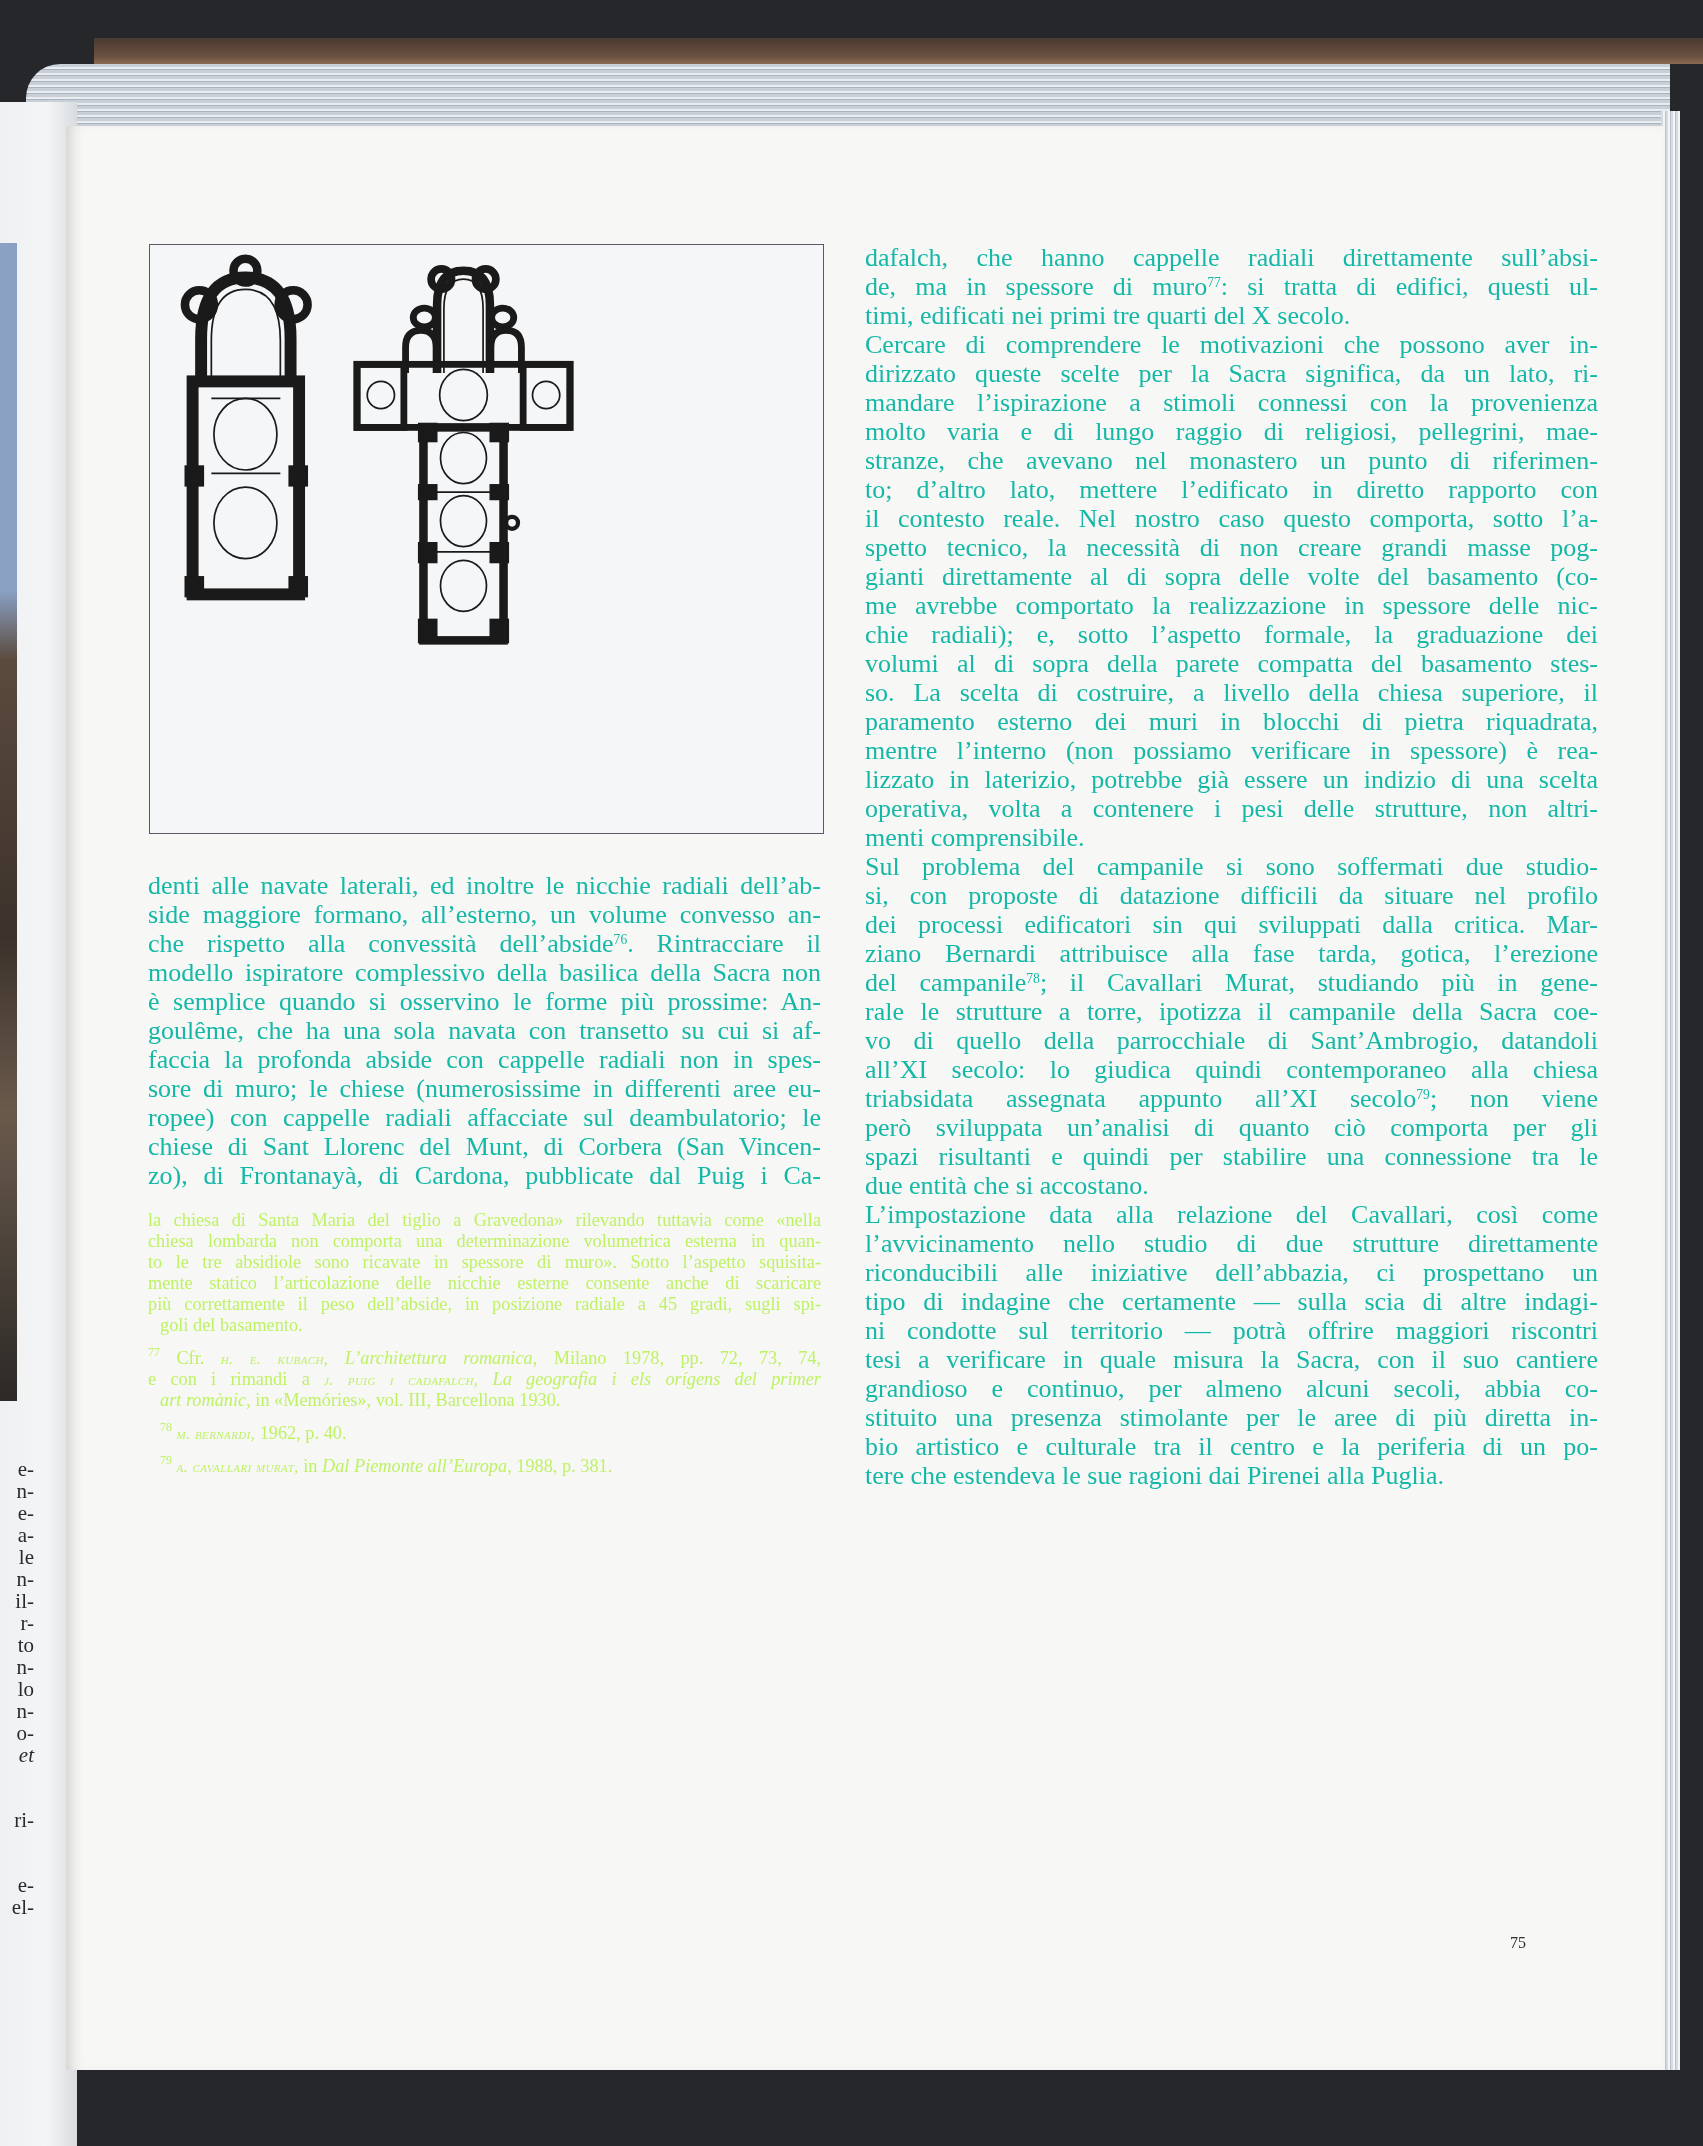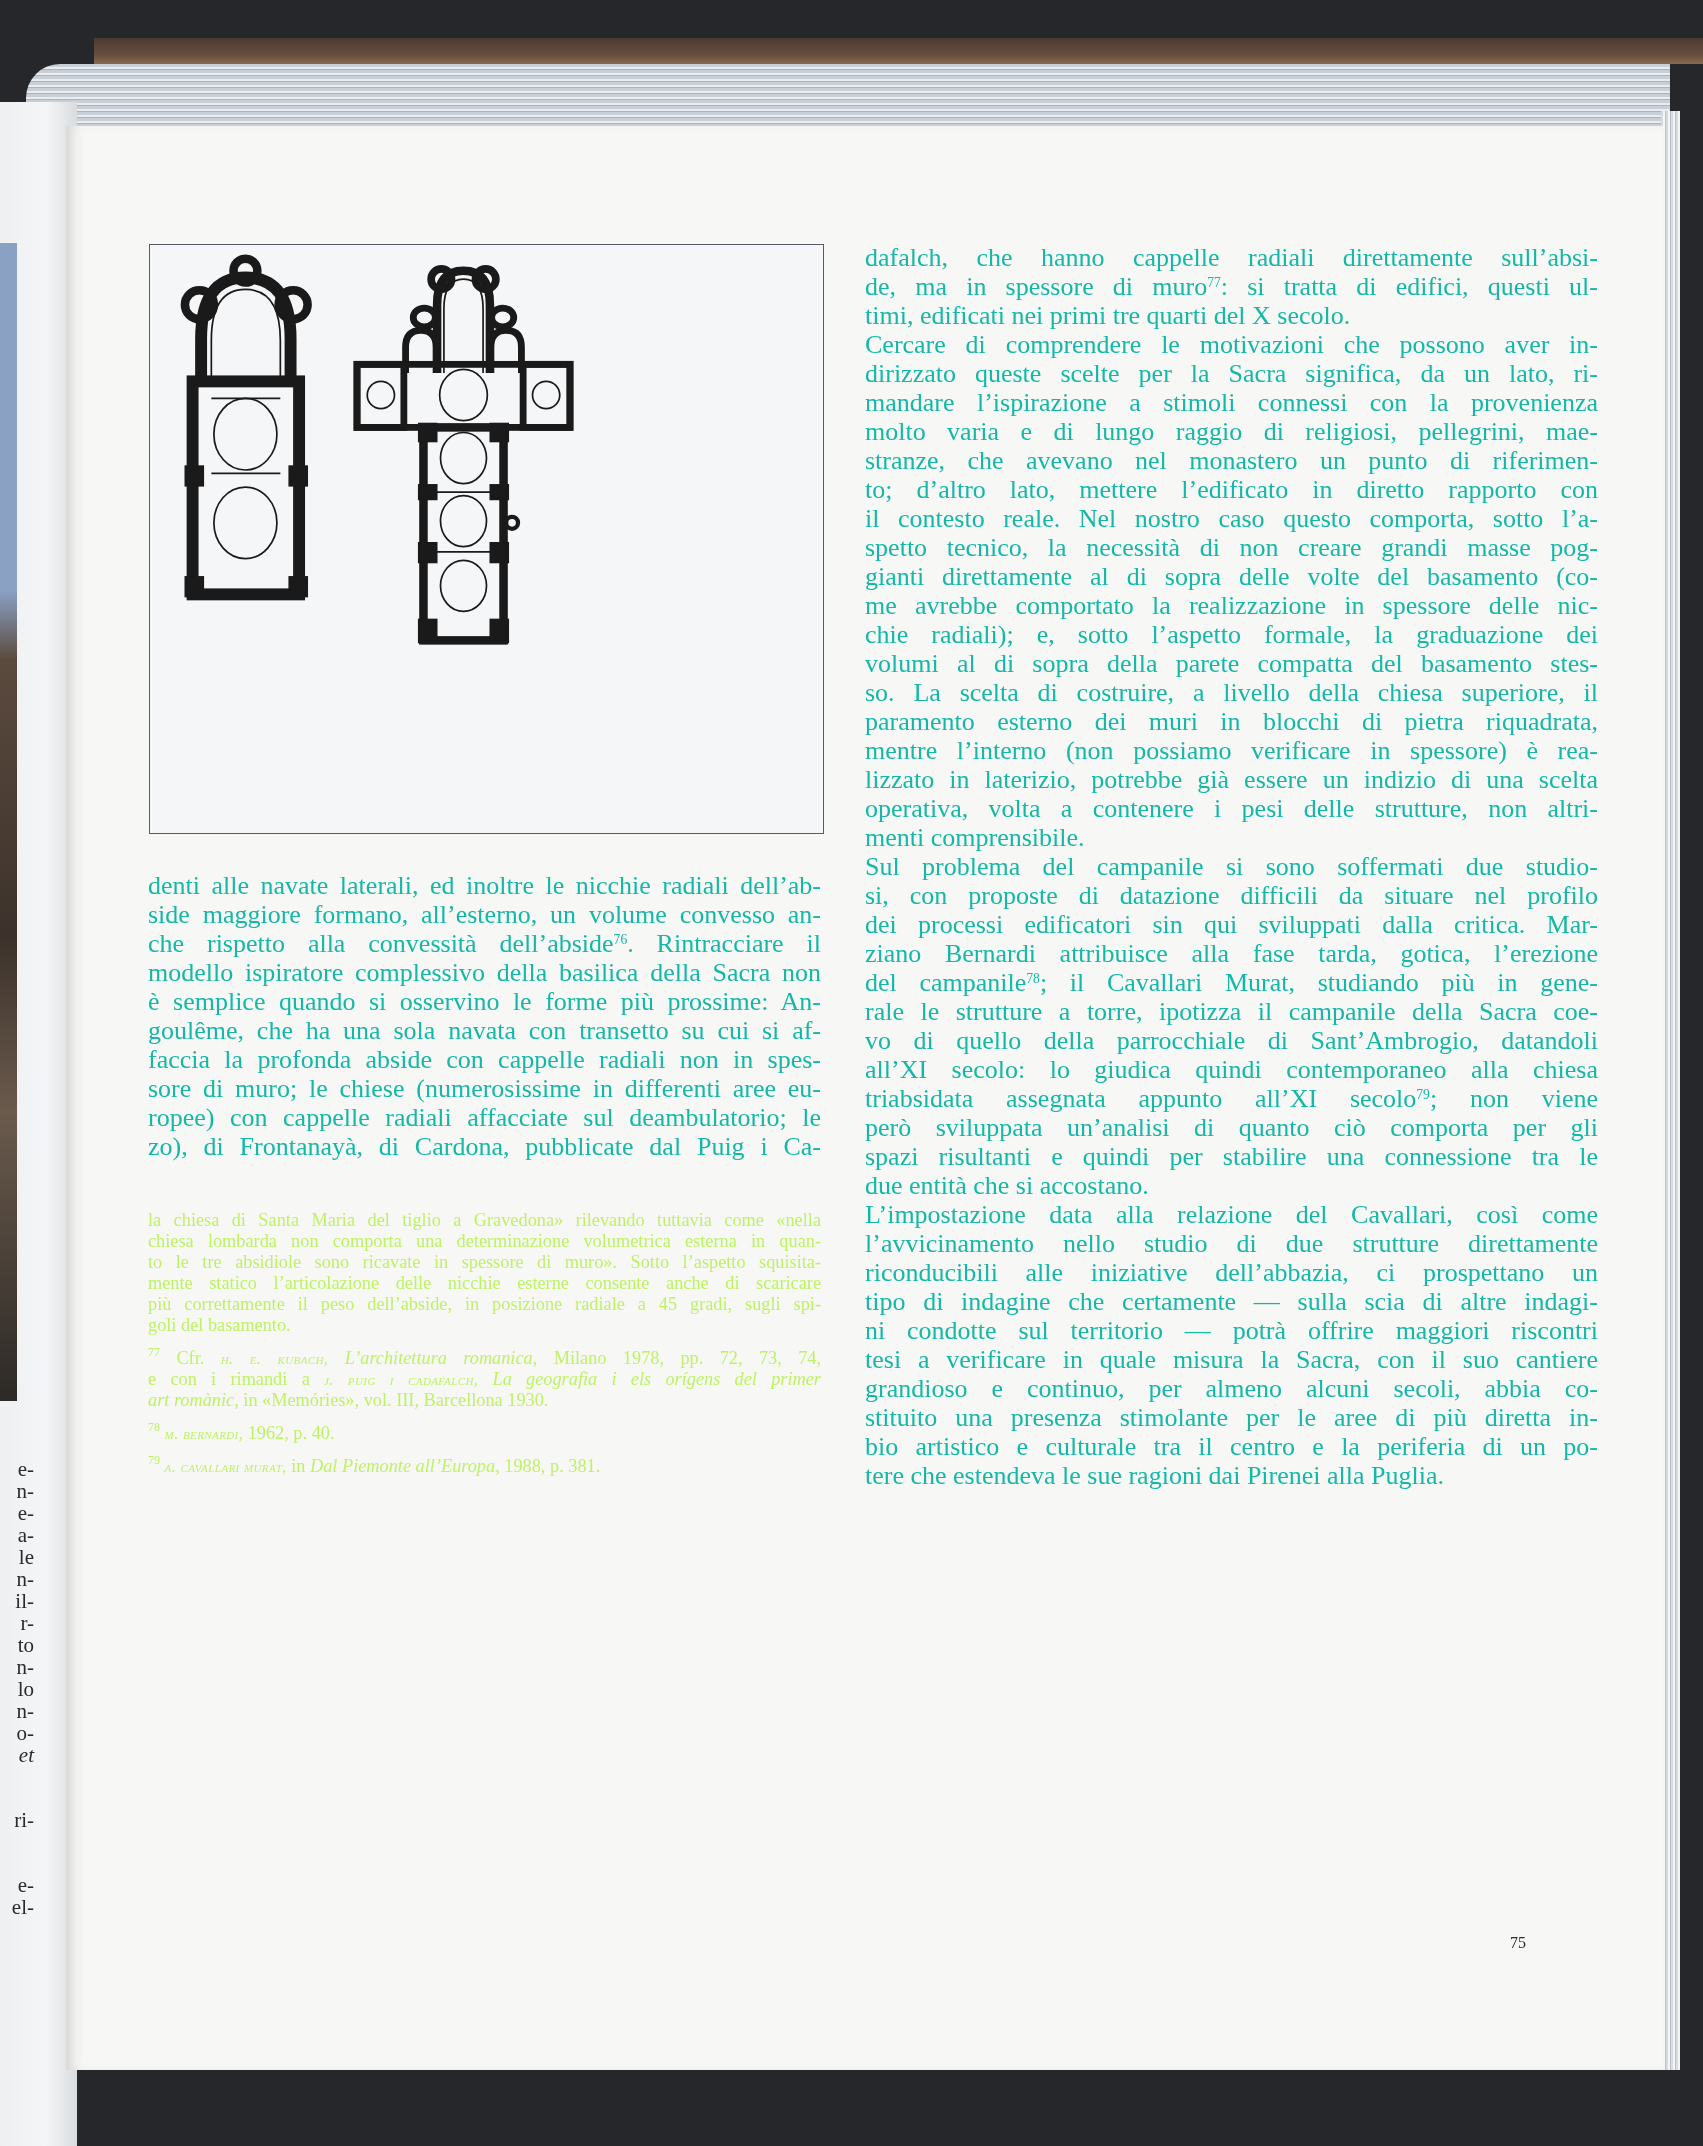--- a/index.html
+++ b/index.html
@@ -52,21 +52,21 @@
   .col {
     position:absolute; font-size:26px; line-height:29px; color:#14b8a6;
   }
   .col .ln { white-space:nowrap; display:block; text-align:justify; text-align-last:justify; height:29px; }
   .col .ln.last { text-align-last:left; }
   .col-left { left:148px; top:871px; width:673px; }
   .col-right { left:865px; top:243px; width:733px; }
   sup.fn { font-size:13.6px; vertical-align:8.5px; line-height:0; }
   .notes { position:absolute; left:148px; top:1210px; width:673px; font-size:18.3px; line-height:21px; color:#bef264; }
   .notes .ln { display:block; white-space:nowrap; text-align:justify; text-align-last:justify; height:21px; }
-  .notes .ln.last { text-align-last:left; }
+  .notes .ln.last { text-align-last:left;margin-left:12px; }
   .notes .note { margin-top:12px; }
   .sc { font-variant:small-caps; font-size:16px; letter-spacing:0.4px;font-style:italic; }
   .it { font-style:italic; }
   .notes sup { font-size:12px; vertical-align:7.7px; line-height:0; }
   .page-number { position:absolute; left:1510px; top:1934px; font-size:16px; color:#2b2b30; }
 </style>
 </head>
 <body>
 
 <div class="cover-top"></div>
@@ -159,20 +159,21 @@
 <div class="col col-left">
   <span class="ln">denti alle navate laterali, ed inoltre le nicchie radiali dell’ab-</span>
   <span class="ln">side maggiore formano, all’esterno, un volume convesso an-</span>
   <span class="ln"><span>che rispetto alla convessità dell’abside</span><sup class="fn">76</sup><span>. Rintracciare il</span></span>
   <span class="ln">modello ispiratore complessivo della basilica della Sacra non</span>
   <span class="ln">è semplice quando si osservino le forme più prossime: An-</span>
   <span class="ln">goulême, che ha una sola navata con transetto su cui si af-</span>
   <span class="ln">faccia la profonda abside con cappelle radiali non in spes-</span>
   <span class="ln">sore di muro; le chiese (numerosissime in differenti aree eu-</span>
   <span class="ln">ropee) con cappelle radiali affacciate sul deambulatorio; le</span>
+  <span class="ln">chiese di Sant Llorenc del Munt, di Corbera (San Vincen-</span>
   <span class="ln">zo), di Frontanayà, di Cardona, pubblicate dal Puig i Ca-</span>
 </div>
 
 <div class="notes">
   <div>
     <span class="ln">la chiesa di Santa Maria del tiglio a Gravedona» rilevando tuttavia come «nella</span>
     <span class="ln">chiesa lombarda non comporta una determinazione volumetrica esterna in quan-</span>
     <span class="ln">to le tre absidiole sono ricavate in spessore di muro». Sotto l’aspetto squisita-</span>
     <span class="ln">mente statico l’articolazione delle nicchie esterne consente anche di scaricare</span>
     <span class="ln">più correttamente il peso dell’abside, in posizione radiale a 45 gradi, sugli spi-</span>

